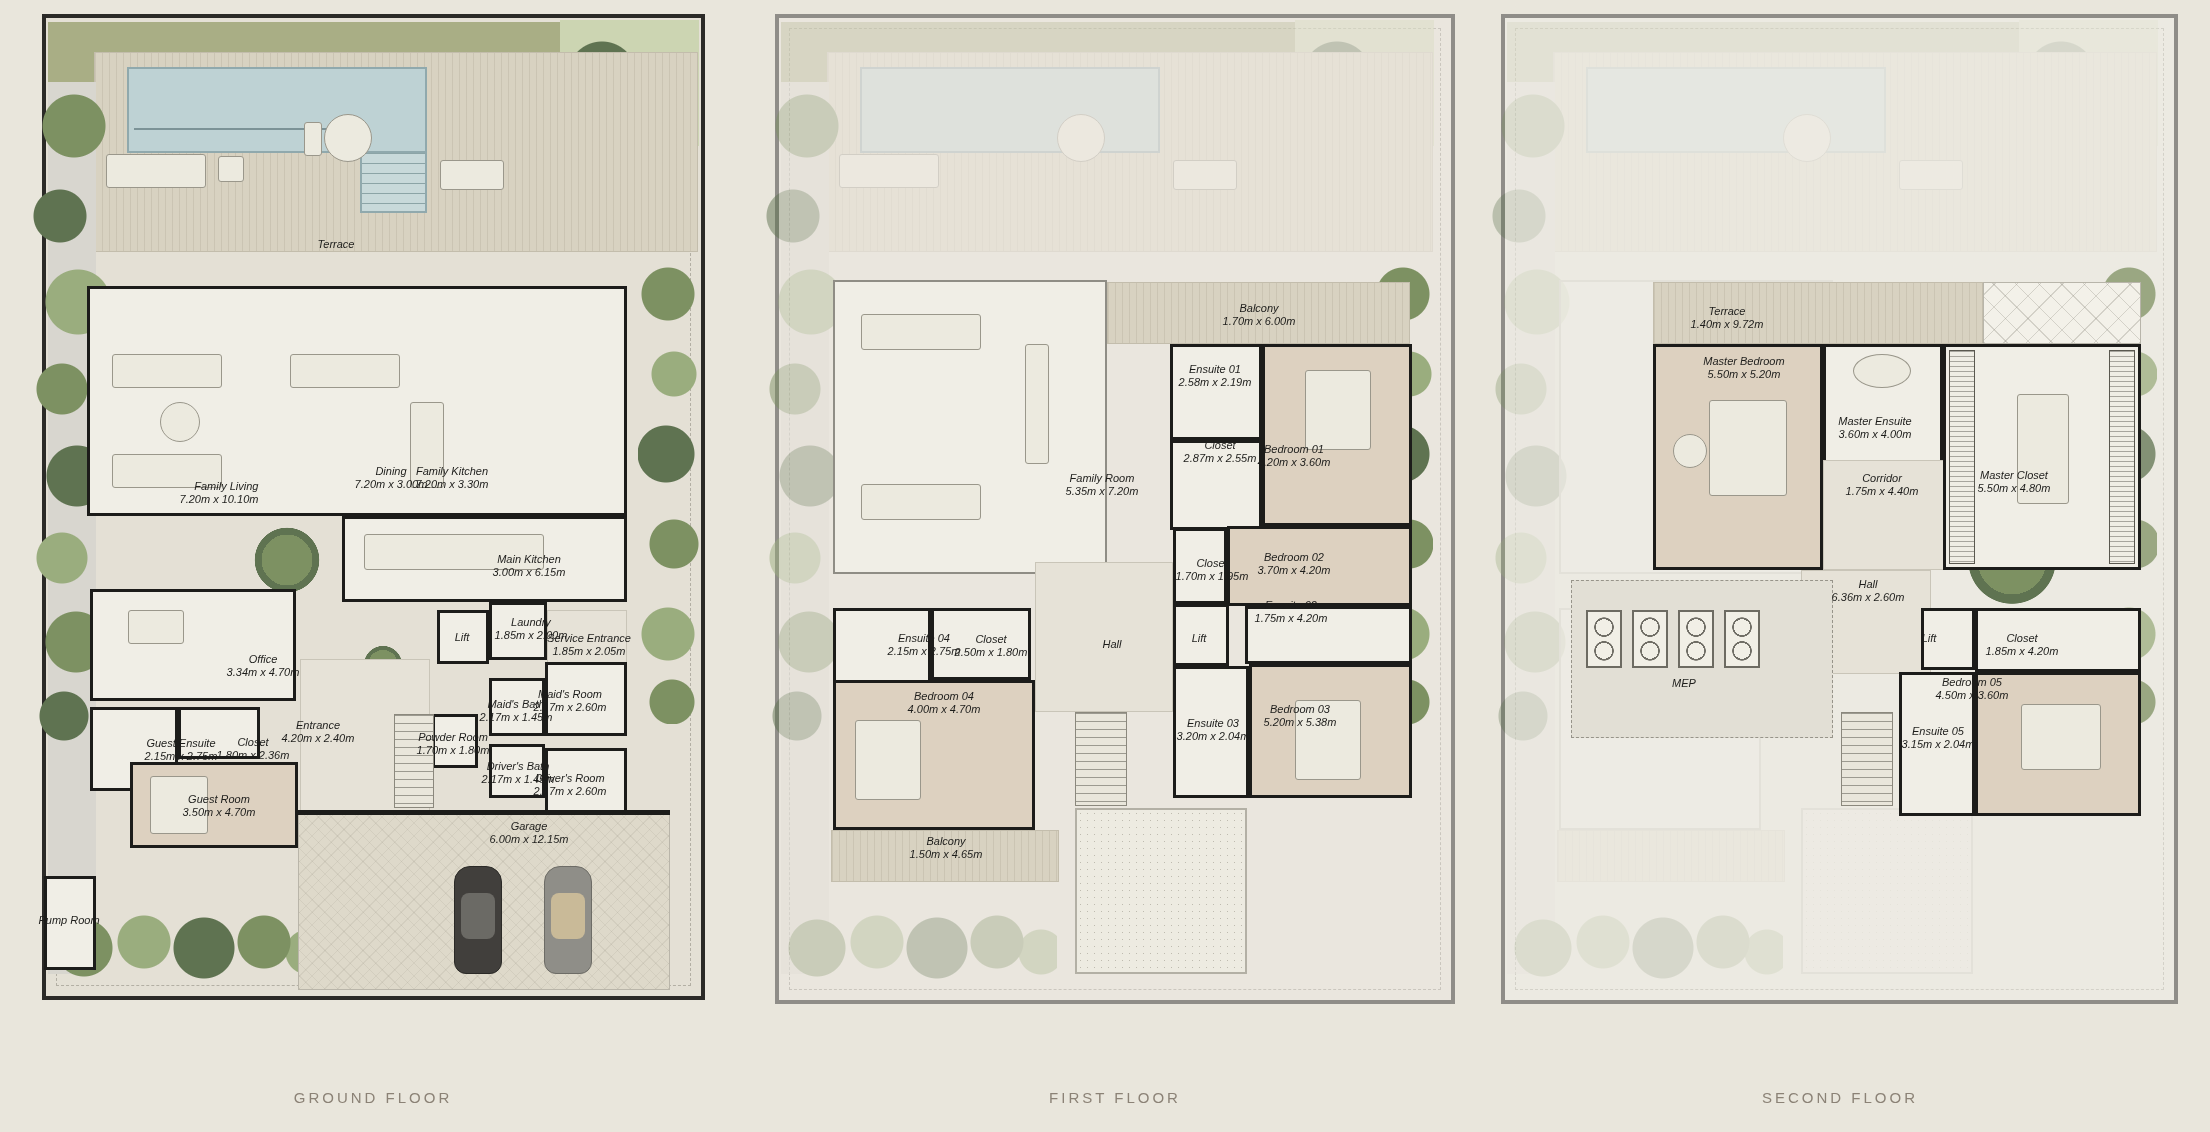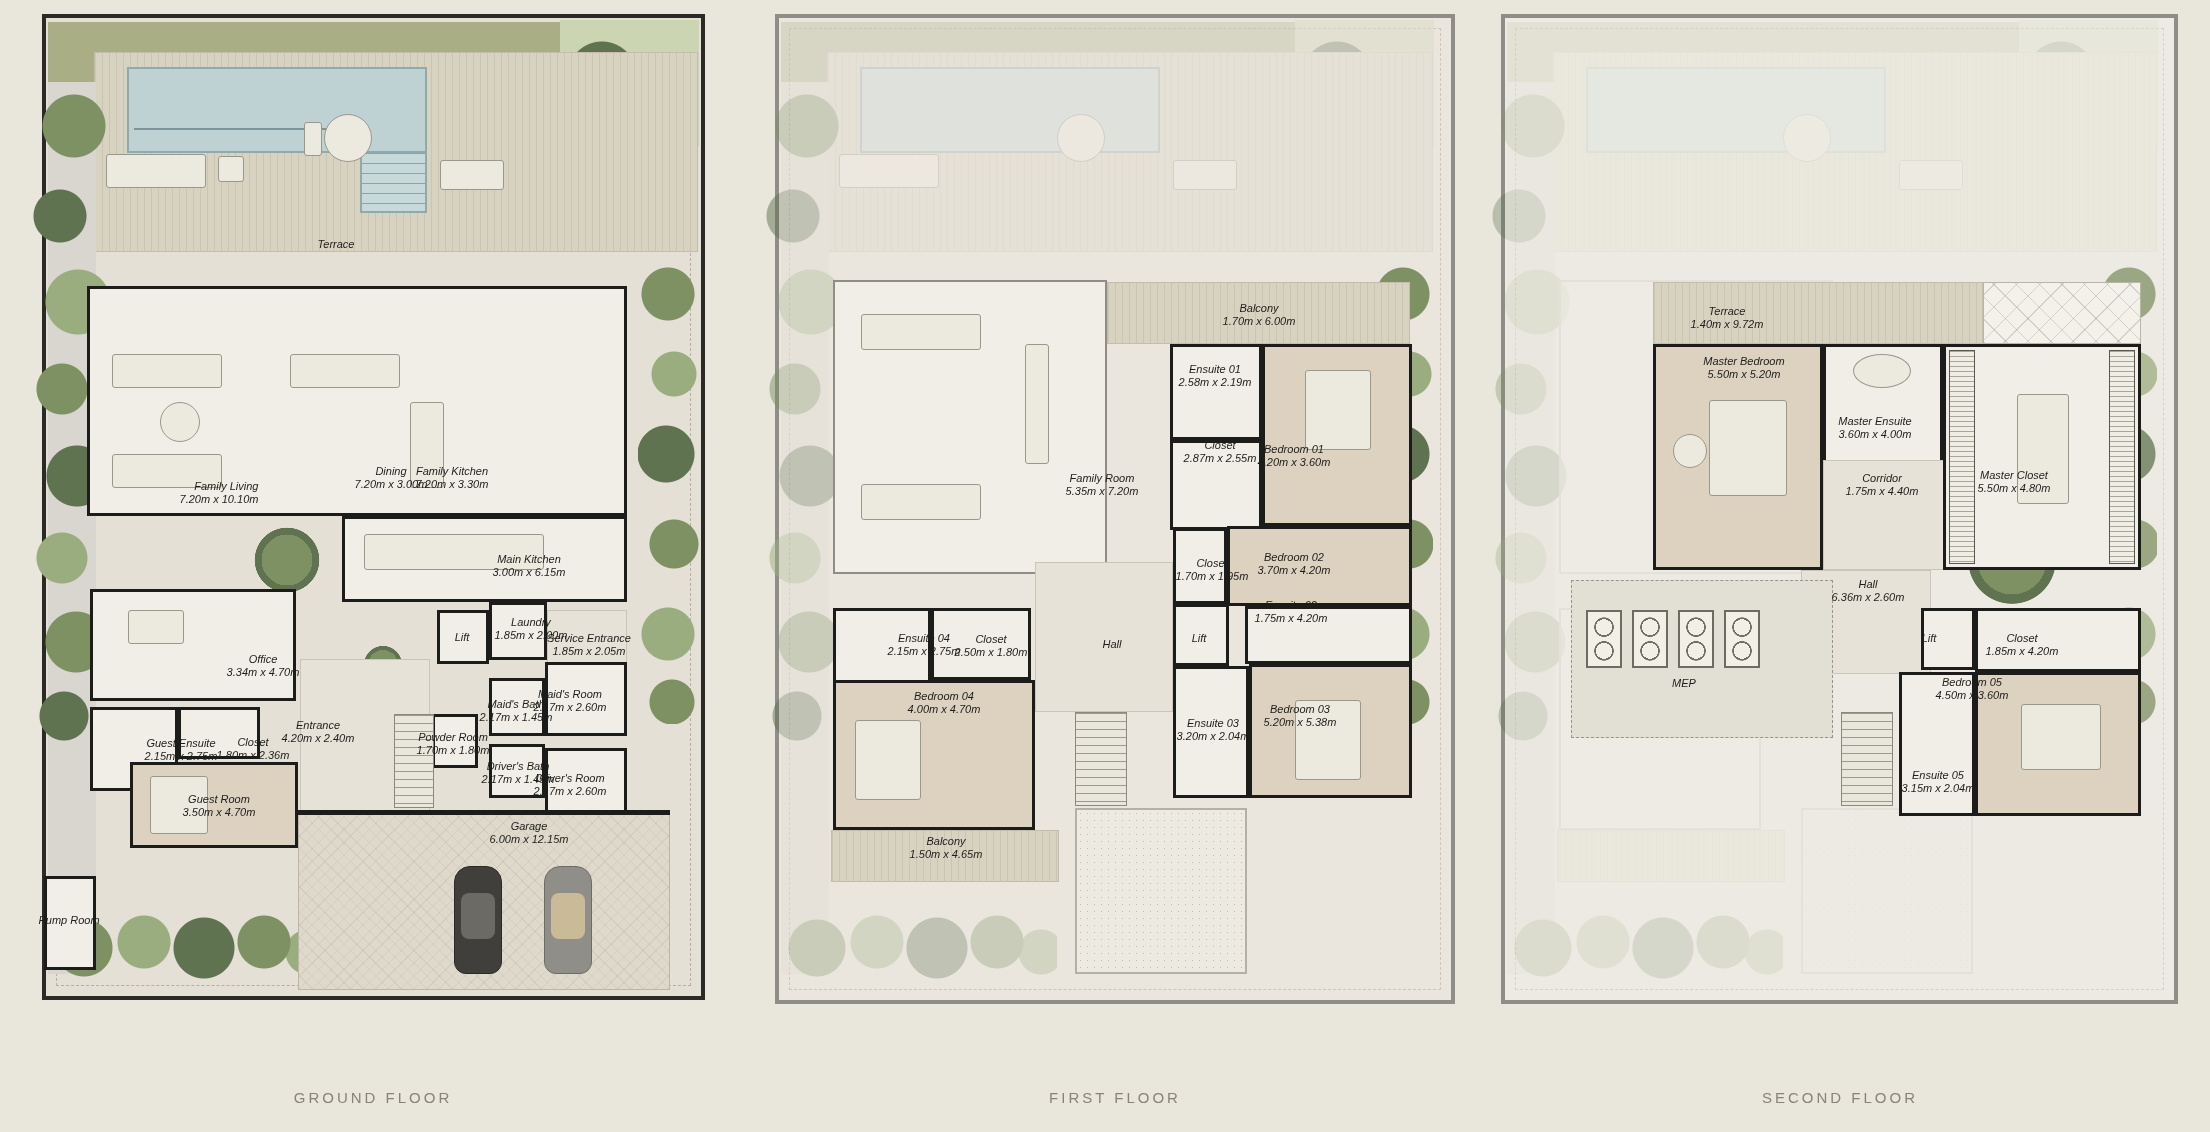--- a/index.html
+++ b/index.html
@@ -441,21 +441,21 @@
     <div class="room-dims">1.85m x 4.20m</div>
   </div>
         <div class="room-label" style="left: 183px; top: 669px;">
     <div class="room-name">MEP</div>
 
   </div>
         <div class="room-label" style="left: 471px; top: 674px;">
     <div class="room-name">Bedroom 05</div>
     <div class="room-dims">4.50m x 3.60m</div>
   </div>
-        <div class="room-label" style="left: 437px; top: 723px; margin-top: 44px;">
+        <div class="room-label" style="left: 437px; top: 723px;">
     <div class="room-name">Ensuite 05</div>
     <div class="room-dims">3.15m x 2.04m</div>
   </div>
       </div>
   </div>
 
   <div class="floor-title" style="left:373px;top:1089px;">GROUND FLOOR</div>
   <div class="floor-title" style="left:1115px;top:1089px;">FIRST FLOOR</div>
   <div class="floor-title" style="left:1840px;top:1089px;">SECOND FLOOR</div>
 </div>

